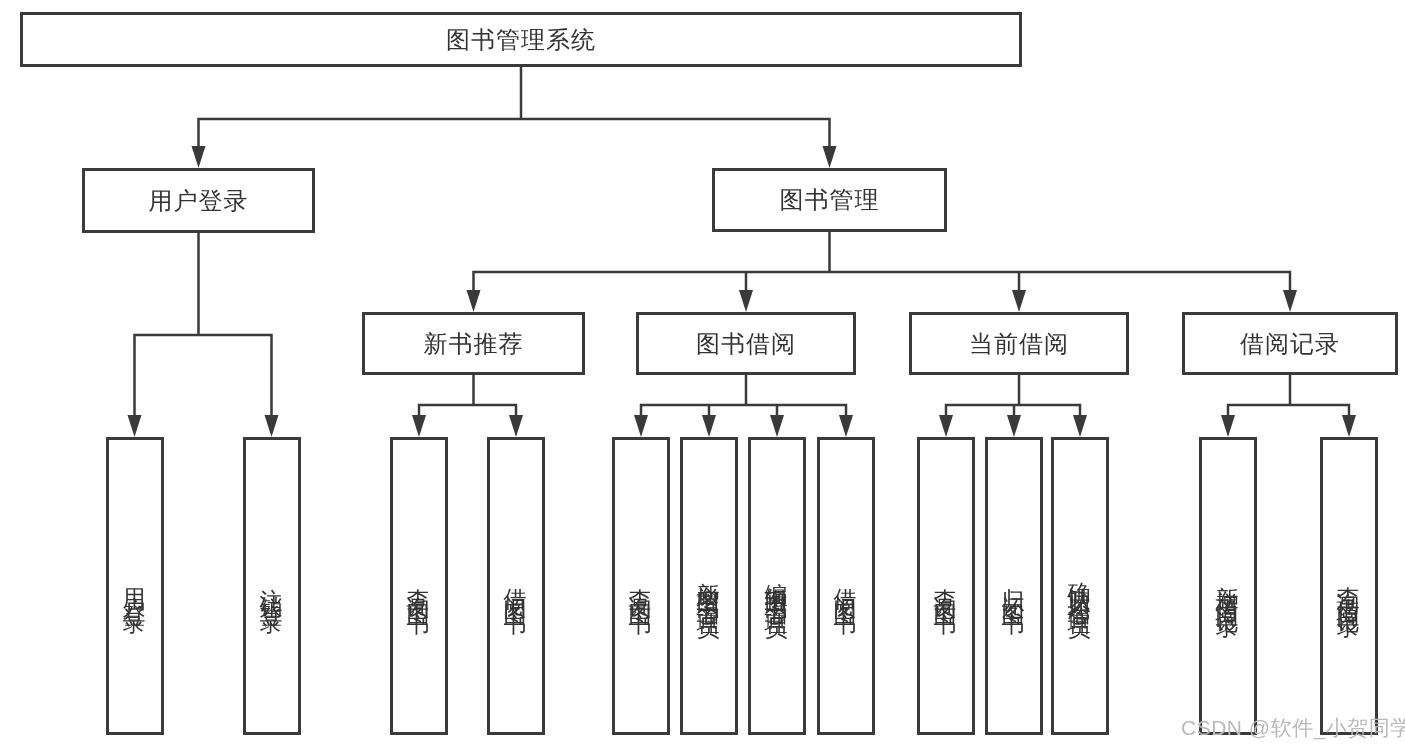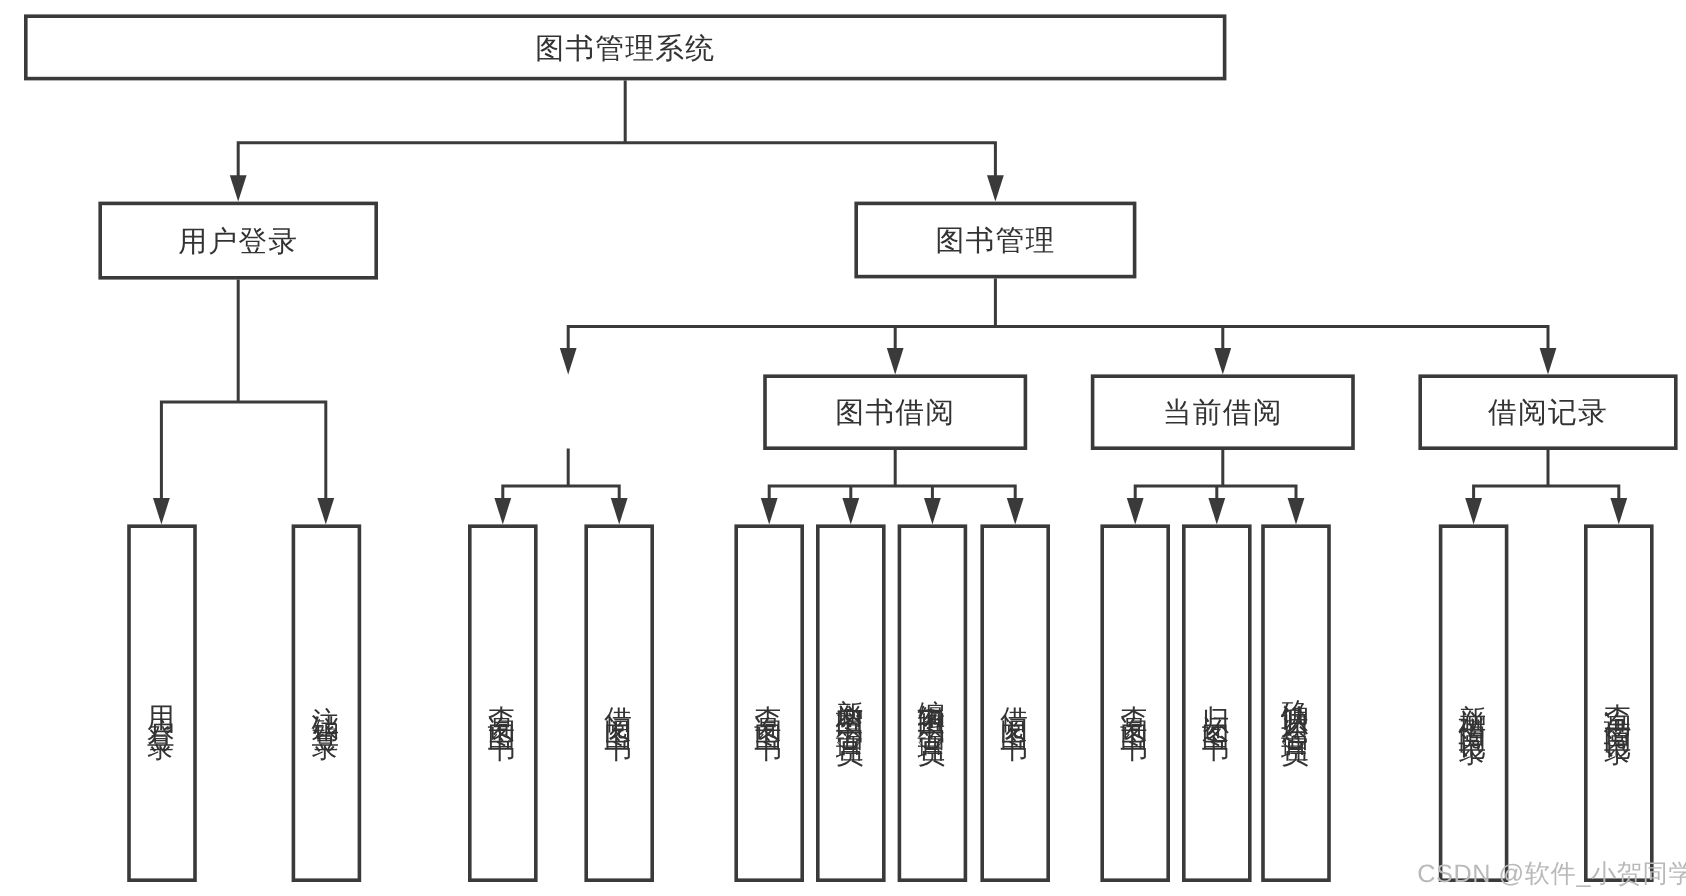--- a/index.html
+++ b/index.html
@@ -97,20 +97,23 @@
     <span class="hlabel">图书管理系统</span>
   </div>
 
   <div class="box" style="left:82px;top:168px;width:233px;height:65px;">
     <span class="hlabel">用户登录</span>
   </div>
   <div class="box" style="left:712px;top:168px;width:235px;height:64px;">
     <span class="hlabel">图书管理</span>
   </div>
 
+  <div class="box" style="left:362px;top:312px;width:223px;height:63px;">
+    <span class="hlabel">新书推荐</span>
+  </div>
   <div class="box" style="left:909px;top:312px;width:220px;height:63px;">
     <span class="hlabel">当前借阅</span>
   </div>
   <div class="box" style="left:636px;top:312px;width:220px;height:63px;">
     <span class="hlabel">图书借阅</span>
   </div>
   <div class="box" style="left:1182px;top:312px;width:216px;height:63px;">
     <span class="hlabel">借阅记录</span>
   </div>
 

